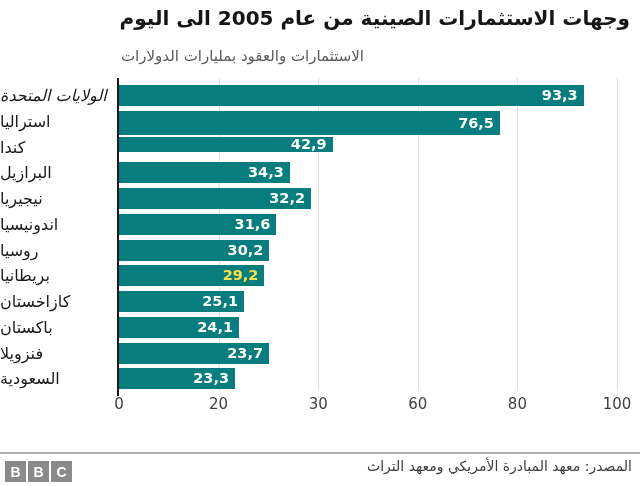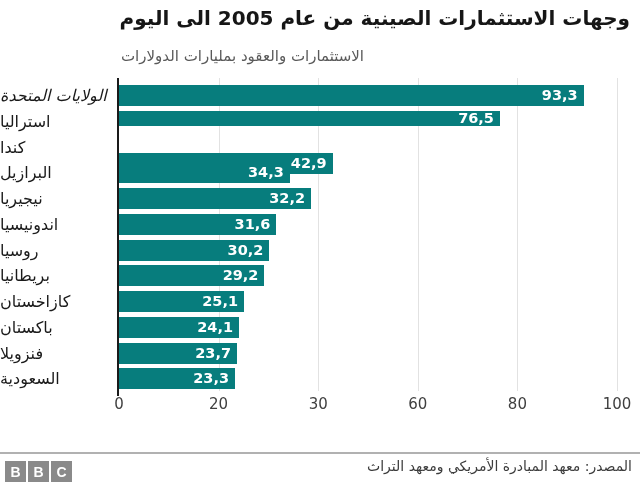--- a/index.html
+++ b/index.html
@@ -84,57 +84,57 @@
     <div class="tick-label" style="left: 417.8px;">60</div>
     <div class="gridline" style="left: 517.4px;"></div>
     <div class="tick-label" style="left: 517.4px;">80</div>
     <div class="gridline" style="left: 617px;"></div>
     <div class="tick-label" style="left: 617px;">100</div>
     <div class="country-label" style="top: 85px; font-style: italic;">الولايات المتحدة</div>
     <div class="bar" style="top: 85px; width: 464.634px; height: 21px; background: rgb(7, 125, 125);">
       <div class="bar-value" style="color: rgb(255, 255, 255);">93,3</div>
     </div>
     <div class="country-label" style="top: 111px;">استراليا</div>
-    <div class="bar" style="top: 111px; width: 380.97px; height: 15px; background: rgb(7, 125, 125);">
+    <div class="bar" style="top: 111px; width: 380.97px; height: 24px; background: rgb(7, 125, 125);">
       <div class="bar-value" style="color: rgb(255, 255, 255);">76,5</div>
     </div>
     <div class="country-label" style="top: 137px;">كندا</div>
-    <div class="bar" style="top: 153px; width: 213.642px; height: 21px; background: rgb(7, 125, 125);">
+    <div class="bar" style="top: 137px; width: 213.642px; height: 15px; background: rgb(7, 125, 125);">
       <div class="bar-value" style="color: rgb(255, 255, 255);">42,9</div>
     </div>
     <div class="country-label" style="top: 162px;">البرازيل</div>
     <div class="bar" style="top: 162px; width: 170.814px; height: 21px; background: rgb(7, 125, 125);">
       <div class="bar-value" style="color: rgb(255, 255, 255);">34,3</div>
     </div>
     <div class="country-label" style="top: 188px;">نيجيريا</div>
     <div class="bar" style="top: 188px; width: 192px; height: 21px; background: rgb(7, 125, 125);">
       <div class="bar-value" style="color: rgb(255, 255, 255);">32,2</div>
     </div>
     <div class="country-label" style="top: 214px;">اندونيسيا</div>
     <div class="bar" style="top: 214px; width: 157.368px; height: 21px; background: rgb(7, 125, 125);">
       <div class="bar-value" style="color: rgb(255, 255, 255);">31,6</div>
     </div>
     <div class="country-label" style="top: 240px;">روسيا</div>
     <div class="bar" style="top: 240px; width: 150.396px; height: 21px; background: rgb(7, 125, 125);">
       <div class="bar-value" style="color: rgb(255, 255, 255);">30,2</div>
     </div>
     <div class="country-label" style="top: 265px;">بريطانيا</div>
     <div class="bar" style="top: 265px; width: 145.416px; height: 21px; background: rgb(7, 125, 125);">
-      <div class="bar-value" style="color: #ffffff;">29,2</div>
+      <div class="bar-value" style="color: #fde047;">29,2</div>
     </div>
     <div class="country-label" style="top: 291px;">كازاخستان</div>
     <div class="bar" style="top: 291px; width: 124.998px; height: 21px; background: rgb(7, 125, 125);">
       <div class="bar-value" style="color: rgb(255, 255, 255);">25,1</div>
     </div>
     <div class="country-label" style="top: 317px;">باكستان</div>
     <div class="bar" style="top: 317px; width: 120.018px; height: 21px; background: rgb(7, 125, 125);">
       <div class="bar-value" style="color: rgb(255, 255, 255);">24,1</div>
     </div>
     <div class="country-label" style="top: 343px;">فنزويلا</div>
-    <div class="bar" style="top: 343px; width: 118.026px; height: 21px; background: rgb(7, 125, 125);">
+    <div class="bar" style="top: 343px; width: 118.026px; height: 21px; background: rgb(7, 125, 125); padding-left: 32px;">
       <div class="bar-value" style="color: rgb(255, 255, 255);">23,7</div>
     </div>
     <div class="country-label" style="top: 368px;">السعودية</div>
     <div class="bar" style="top: 368px; width: 116.034px; height: 21px; background: rgb(7, 125, 125);">
       <div class="bar-value" style="color: rgb(255, 255, 255);">23,3</div>
     </div>
   </div>
 
 <div class="footer-line"></div>
 <div class="bbc-logo">

